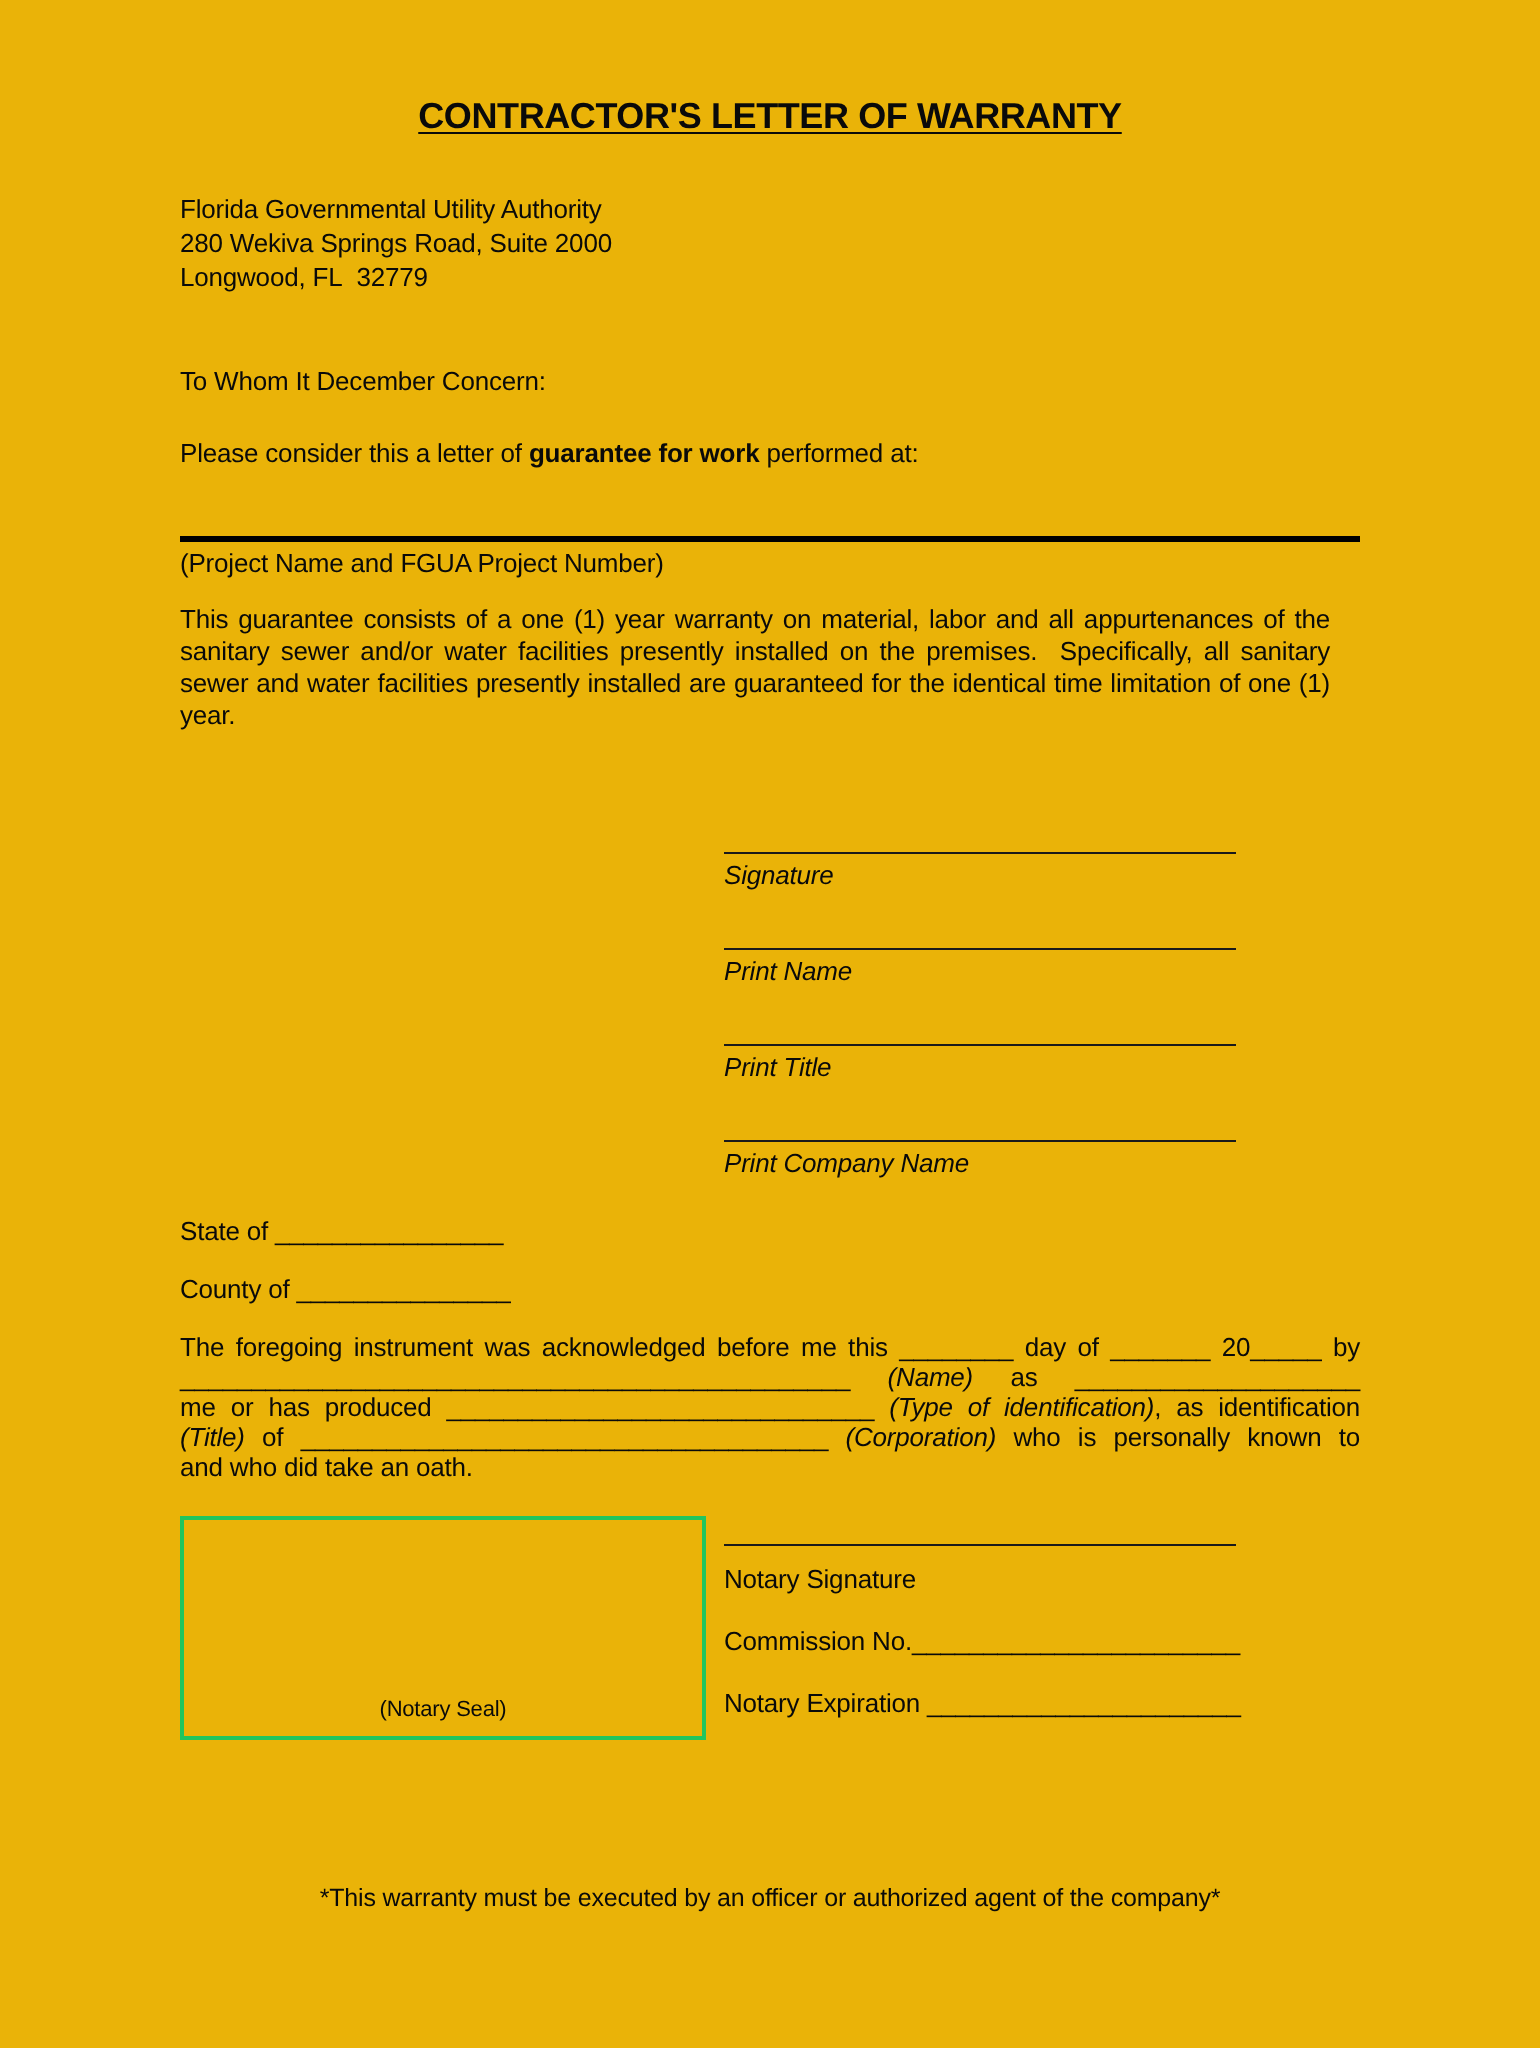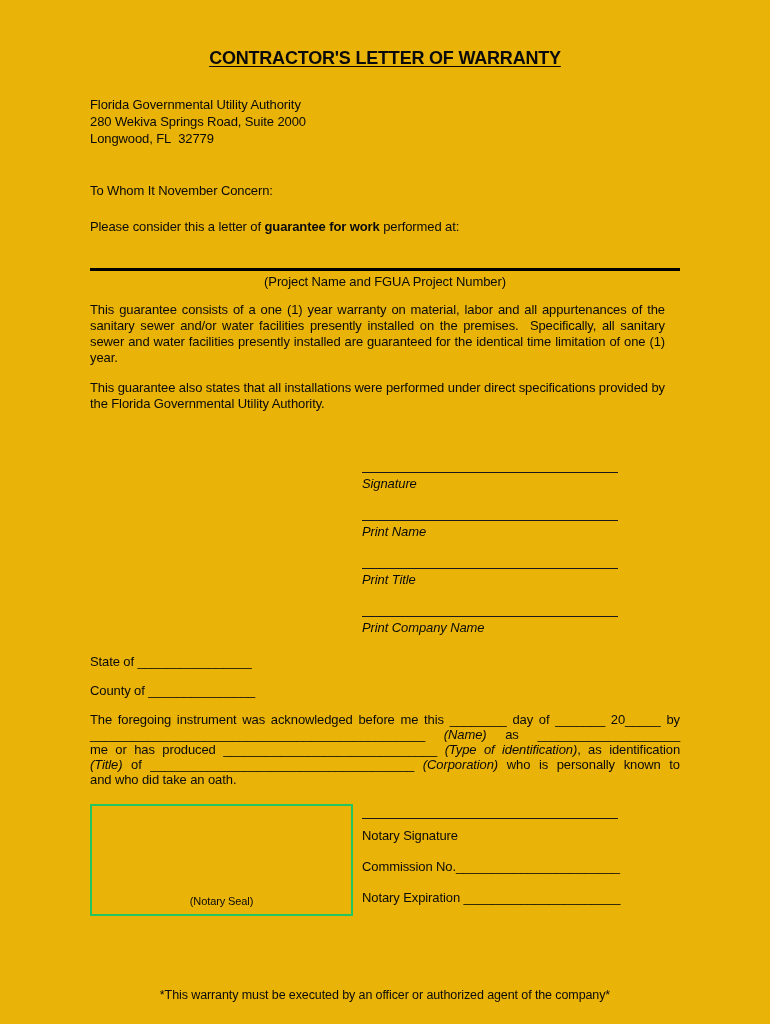--- a/index.html
+++ b/index.html
@@ -26,21 +26,21 @@
     letter-spacing: -0.2px;
   }
   .address { margin-top: 27px; line-height: 17px; }
   .salutation { margin: 36px 0 0 0; }
   .intro { margin: 21px 0 0 0; }
   .project-rule {
     margin-top: 34px;
     height: 0;
     border-top: 3px solid #000;
   }
-  .project-caption { text-align: center; margin-top: 3px; }
+  .project-caption { margin-top: 3px; }
   .body-par { text-align: justify; line-height: 16px; margin: 13px 15px 0 0; }
   .body-par.second { margin-top: 14px; }
 
   .sig-block { margin: 60px 0 0 272px; }
   .sig-entry + .sig-entry { margin-top: 29px; }
   .write-line {
     width: 256px; height: 0;
     border-bottom: 1.5px solid #1a1a1a;
   }
   .sig-label { font-style: italic; margin-top: 3px; }
@@ -75,29 +75,28 @@
 <div class="page">
 
   <h1 class="title">CONTRACTOR'S LETTER OF WARRANTY</h1>
 
   <div class="address">
     <div>Florida Governmental Utility Authority</div>
     <div>280 Wekiva Springs Road, Suite 2000</div>
     <div>Longwood, FL&nbsp; 32779</div>
   </div>
 
-  <p class="salutation">To Whom It November Concern:</p>
+  <p class="salutation">To Whom It December Concern:</p>
 
   <p class="intro"><span>Please consider this a letter of </span><b>guarantee for work</b><span> performed at:</span></p>
 
   <div class="project-rule"></div>
   <div class="project-caption">(Project Name and FGUA Project Number)</div>
 
   <p class="body-par">This guarantee consists of a one (1) year warranty on material, labor and all appurtenances of the sanitary sewer and/or water facilities presently installed on the premises.&nbsp; Specifically, all sanitary sewer and water facilities presently installed are guaranteed for the identical time limitation of one (1) year.</p>
-  <p class="body-par second">This guarantee also states that all installations were performed under direct specifications provided by the Florida Governmental Utility Authority.</p>
 
   <div class="sig-block">
     <div class="sig-entry">
       <div class="write-line"></div>
       <div class="sig-label">Signature</div>
     </div>
     <div class="sig-entry">
       <div class="write-line"></div>
       <div class="sig-label">Print Name</div>
     </div>

